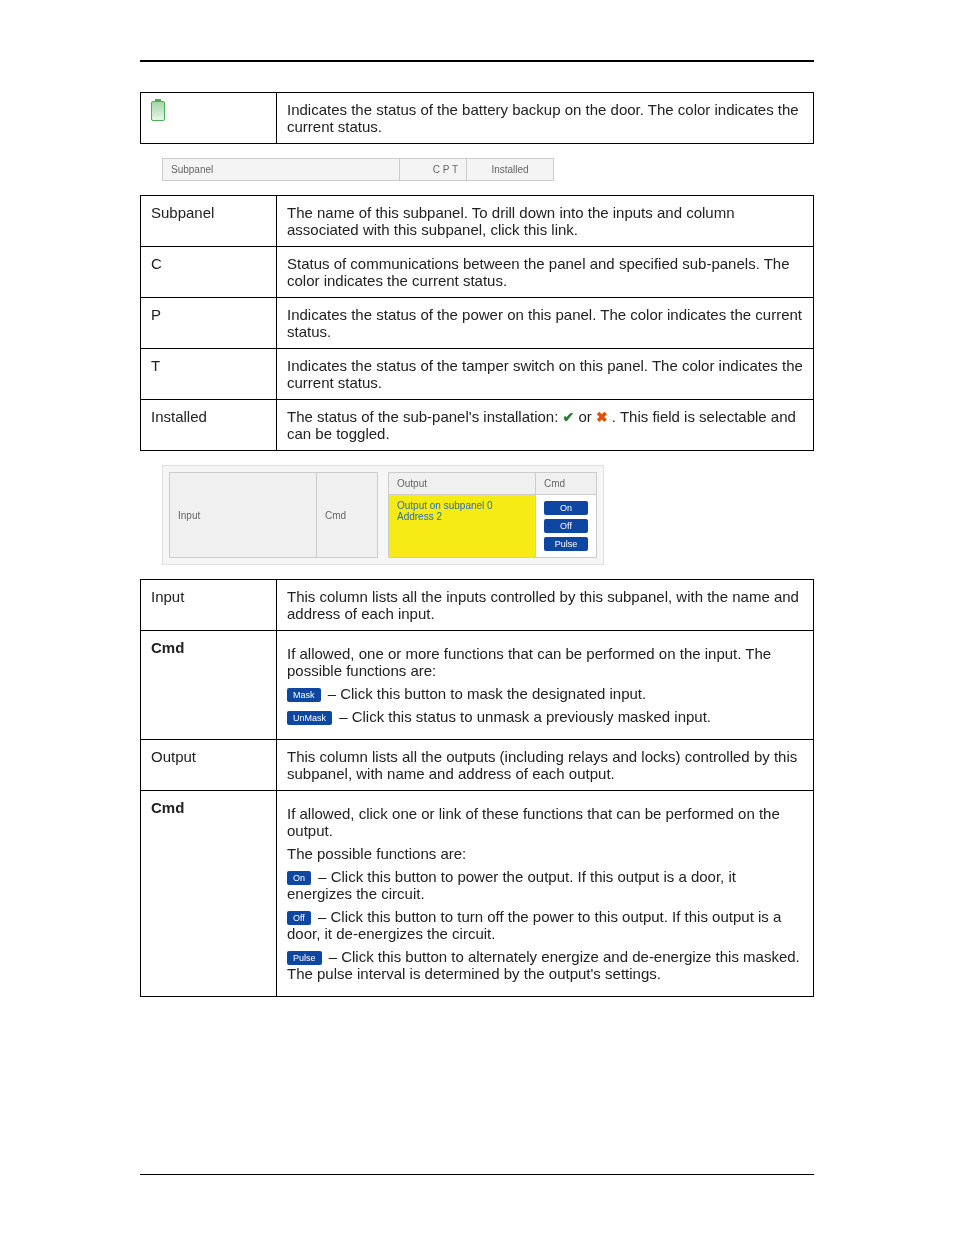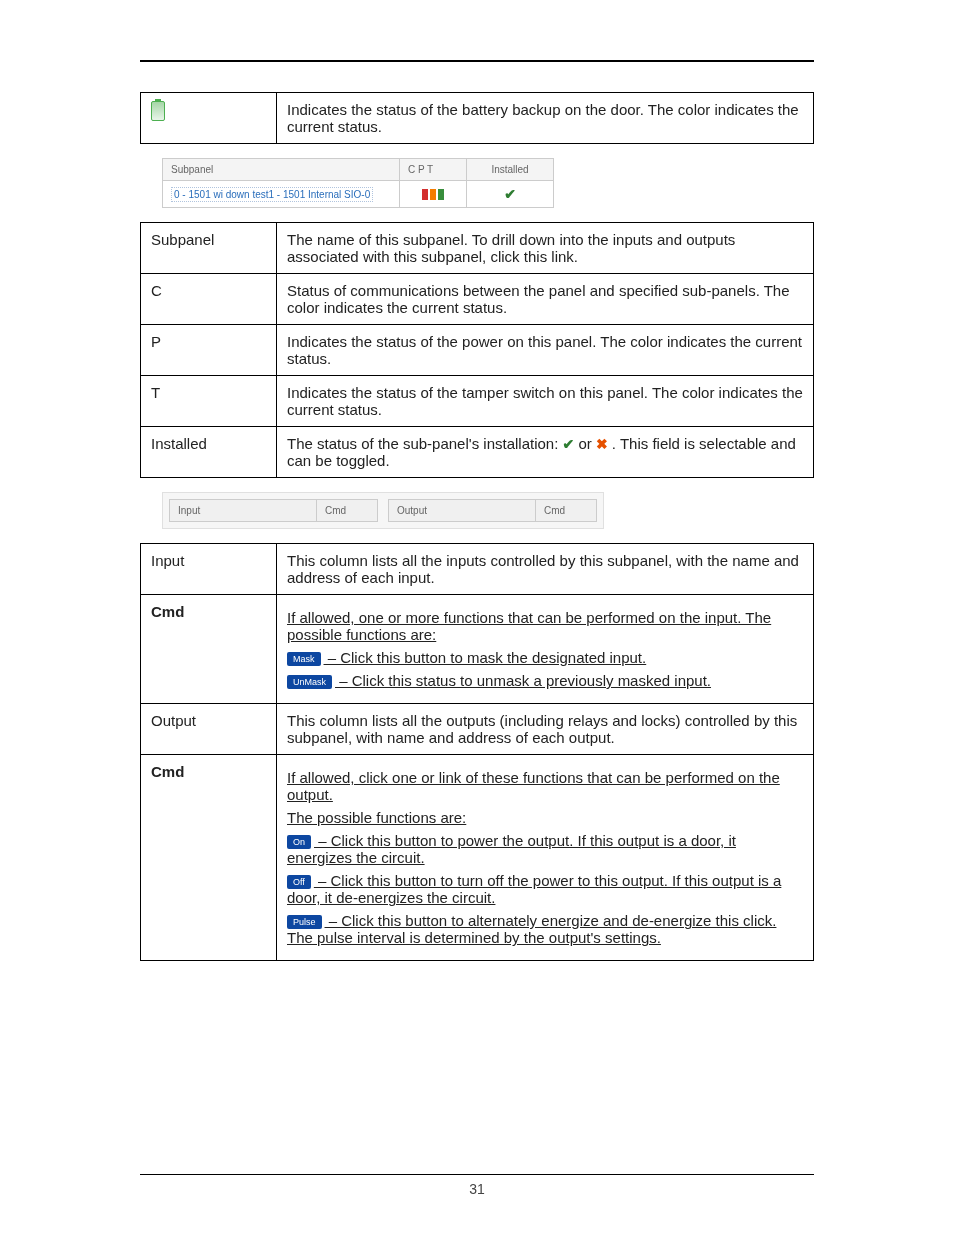--- a/index.html
+++ b/index.html
@@ -25,21 +25,21 @@
   .xmk{color:#e65100;font-weight:bold;font-size:14px;}
 
   .io-wrap{display:flex;gap:10px;background:#f6f6f6;padding:6px;border:1px solid #e0e0e0;width:max-content;}
   .io-table{border-collapse:collapse;font-size:10px;color:#666;background:#fff;}
   .io-table th{background:#f0f0f0;font-weight:normal;text-align:left;padding:5px 8px;border:1px solid #ccc;}
   .io-table td{padding:5px 8px;border:1px solid #ccc;vertical-align:top;}
   .io-table td.name{background:#f6eb14;width:130px;}
   .io-table .iolink{color:#2a6ebb;}
   .btn{display:inline-block;background:#0d47a1;color:#fff;font-size:9px;padding:2px 6px;border-radius:2px;margin:1px 0;min-width:28px;text-align:center;}
   .btn-stack{display:flex;flex-direction:column;gap:2px;}
-  .p{margin:6px 0;text-decoration:underline;}
+  .p{margin:6px 0;}
   .inline-btn{display:inline-block;background:#0d47a1;color:#fff;font-size:9px;padding:2px 6px;border-radius:2px;vertical-align:middle;margin-right:3px;}
   .batt-icon{display:inline-block;width:12px;height:18px;border:1px solid #4caf50;border-radius:2px;position:relative;background:linear-gradient(#a5d6a7,#e8f5e9);}
   .batt-icon::before{content:"";position:absolute;top:-3px;left:3px;width:6px;height:2px;background:#4caf50;}
 </style>
 </head>
 <body>
 
 <div class="page">
   <div class="top-rule"></div>
 
@@ -50,37 +50,32 @@
       <td>Indicates the status of the battery backup on the door. The color indicates the current status.</td>
     </tr>
   </tbody>
     </table>
 
   <div class="img-wrap">
     <table class="sp-table">
       <tbody>
           <tr>
         <th style="width:220px;">Subpanel</th>
-        <th style="width:50px;text-align:left;">C P T</th>
+        <th style="width:50px;text-align:right;">C P T</th>
         <th style="width:70px;text-align:center;">Installed</th>
-      </tr>
-      <tr>
-        <td><span class="link">0 - 1501 wi down test1 - 1501 Internal SIO-0</span></td>
-        <td class="cpt" style="text-align:center;"><span class="c-red"></span><span class="c-ora"></span><span class="c-grn"></span></td>
-        <td style="text-align:center;"><span class="chk">✔</span></td>
       </tr>
     </tbody>
       </table>
   </div>
 
   <table class="deftable">
     <tbody>
         <tr>
       <td class="label">Subpanel</td>
-      <td>The name of this subpanel. To drill down into the inputs and outputs associated with this subpanel, click this link.</td>
+      <td>The name of this subpanel. To drill down into the inputs and column associated with this subpanel, click this link.</td>
     </tr>
     <tr>
       <td class="label">C</td>
       <td>Status of communications between the panel and specified sub-panels. The color indicates the current status.</td>
     </tr>
     <tr>
       <td class="label">P</td>
       <td>Indicates the status of the power on this panel. The color indicates the current status.</td>
     </tr>
     <tr>
@@ -109,20 +104,30 @@
           <th style="width:44px;">Cmd</th>
         </tr>
       </tbody>
         </table>
       <table class="io-table">
         <tbody>
             <tr>
           <th style="width:130px;">Output</th>
           <th style="width:44px;">Cmd</th>
         </tr>
+        <tr>
+          <td class="name"><span class="iolink">Output on subpanel 0 Address 2</span></td>
+          <td>
+            <div class="btn-stack">
+              <span class="btn">On</span>
+              <span class="btn">Off</span>
+              <span class="btn">Pulse</span>
+            </div>
+          </td>
+        </tr>
       </tbody>
         </table>
     </div>
   </div>
 
   <table class="deftable">
     <tbody>
         <tr>
       <td class="label">Input</td>
       <td>This column lists all the inputs controlled by this subpanel, with the name and address of each input.</td>
@@ -139,21 +144,20 @@
       <td class="label">Output</td>
       <td>This column lists all the outputs (including relays and locks) controlled by this subpanel, with name and address of each output.</td>
     </tr>
     <tr>
       <td class="label bold">Cmd</td>
       <td>
         <div class="p">If allowed, click one or link of these functions that can be performed on the output.</div>
         <div class="p">The possible functions are:</div>
         <div class="p"><span class="inline-btn">On</span><span> – Click this button to power the output. If this output is a door, it energizes the circuit.</span></div>
         <div class="p"><span class="inline-btn">Off</span><span> – Click this button to turn off the power to this output. If this output is a door, it de-energizes the circuit.</span></div>
-        <div class="p"><span class="inline-btn">Pulse</span><span> – Click this button to alternately energize and de-energize this click. The pulse interval is determined by the output's settings.</span></div>
+        <div class="p"><span class="inline-btn">Pulse</span><span> – Click this button to alternately energize and de-energize this masked. The pulse interval is determined by the output's settings.</span></div>
       </td>
     </tr>
   </tbody>
     </table>
 
   <div class="bottom-rule"></div>
-  <div class="page-num">31</div>
 </div>
 
 </body></html>

